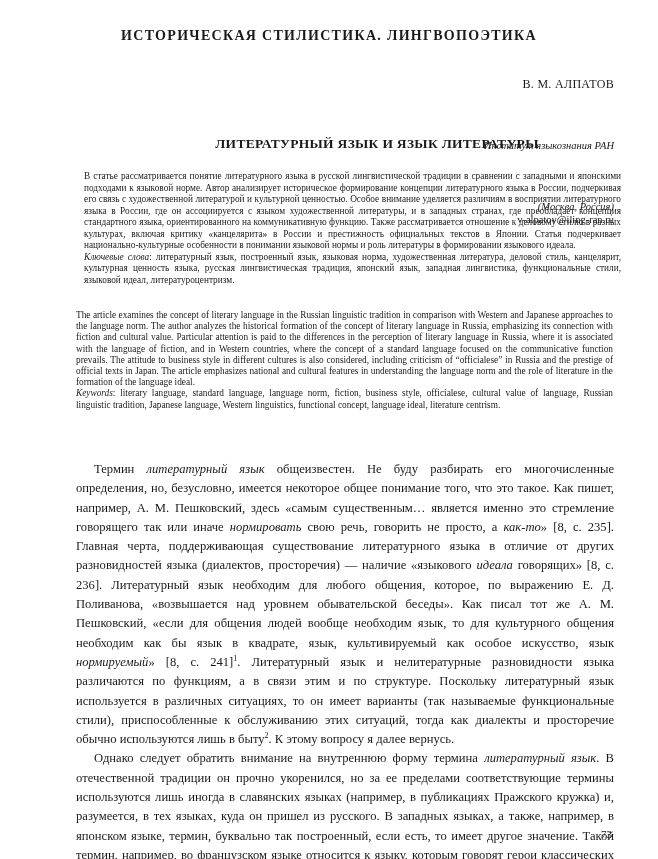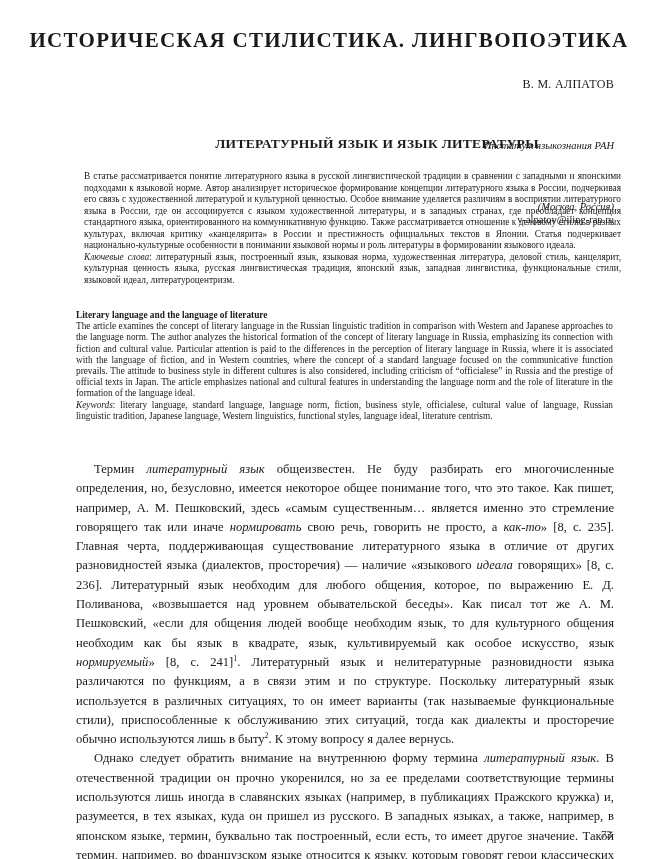--- a/index.html
+++ b/index.html
@@ -2,21 +2,21 @@
 <html><head>
 <meta charset="utf-8">
 <style>
   html, body { margin: 0; padding: 0; background: #ffffff; }
   body {
     width: 658px; height: 859px; position: relative; overflow: hidden;
     font-family: "Liberation Serif", "DejaVu Serif", serif; color: #1a1a1a;
   }
   .section-title {
     position: absolute; left: 0; width: 658px; top: 28px;
-    text-align: center; font-weight: bold; font-size: 21px; letter-spacing: 1.3px;
+    text-align: center; font-weight: bold; font-size: 14px; letter-spacing: 1.3px;
   }
   .author-block {
     position: absolute; right: 44px; top: 77px; text-align: right;
     font-size: 10.5px; line-height: 13.2px;
   }
   .author-name { font-weight: normal; font-size: 12px; letter-spacing: 0.3px; line-height: 14px; }
   .author-inst, .author-city { font-style: italic; margin-top: 48px; }
   .article-title {
     position: absolute; left: 0; width: 658px; top: 136px;
     text-align: center; font-weight: bold; font-size: 13.5px; letter-spacing: 0.3px; margin-left: 48px;
@@ -58,23 +58,22 @@
 </div>
 
 <div class="article-title">ЛИТЕРАТУРНЫЙ ЯЗЫК И ЯЗЫК ЛИТЕРАТУРЫ</div>
 
 <div class="abstract-ru">
   <p>В статье рассматривается понятие литературного языка в русской лингвистической традиции в сравнении с западными и японскими подходами к языковой норме. Автор анализирует историческое формирование концепции литературного языка в России, подчеркивая его связь с художественной литературой и культурной ценностью. Особое внимание уделяется различиям в восприятии литературного языка в России, где он ассоциируется с языком художественной литературы, и в западных странах, где преобладает концепция стандартного языка, ориентированного на коммуникативную функцию. Также рассматривается отношение к деловому стилю в разных культурах, включая критику «канцелярита» в России и престижность официальных текстов в Японии. Статья подчеркивает национально-культурные особенности в понимании языковой нормы и роль литературы в формировании языкового идеала.</p>
   <p><span class="kw-label">Ключевые слова</span><span>: литературный язык, построенный язык, языковая норма, художественная литература, деловой стиль, канцелярит, культурная ценность языка, русская лингвистическая традиция, японский язык, западная лингвистика, функциональные стили, языковой идеал, литературоцентризм.</span></p>
 </div>
 
 <div class="abstract-en">
-  <p class="en-title">Literary language and the language of literature</p>
   <p>The article examines the concept of literary language in the Russian linguistic tradition in comparison with Western and Japanese approaches to the language norm. The author analyzes the historical formation of the concept of literary language in Russia, emphasizing its connection with fiction and cultural value. Particular attention is paid to the differences in the perception of literary language in Russia, where it is associated with the language of fiction, and in Western countries, where the concept of a standard language focused on the communicative function prevails. The attitude to business style in different cultures is also considered, including criticism of “officialese” in Russia and the prestige of official texts in Japan. The article emphasizes national and cultural features in understanding the language norm and the role of literature in the formation of the language ideal.</p>
-  <p><span class="kw-label">Keywords</span><span>: literary language, standard language, language norm, fiction, business style, officialese, cultural value of language, Russian linguistic tradition, Japanese language, Western linguistics, functional styles, language ideal, literature centrism.</span></p>
+  <p><span class="kw-label">Keywords</span><span>: literary language, standard language, language norm, fiction, business style, officialese, cultural value of language, Russian linguistic tradition, Japanese language, Western linguistics, functional concept, language ideal, literature centrism.</span></p>
 </div>
 
 <div class="body-text">
   <p><span>Термин </span><i>литературный язык</i><span> общеизвестен. Не буду разбирать его многочисленные определения, но, безусловно, имеется некоторое общее понимание того, что это такое. Как пишет, например, А. М. Пешковский, здесь «самым существенным… является именно это стремление говорящего так или иначе </span><i>нормировать</i><span> свою речь, говорить не просто, а </span><i>как-то</i><span>» [8, с. 235]. Главная черта, поддерживающая существование литературного языка в отличие от других разновидностей языка (диалектов, просторечия) — наличие «языкового </span><i>идеала</i><span> говорящих» [8, с. 236]. Литературный язык необходим для любого общения, которое, по выражению Е. Д. Поливанова, «возвышается над уровнем обывательской беседы». Как писал тот же А. М. Пешковский, «если для общения людей вообще необходим язык, то для культурного общения необходим как бы язык в квадрате, язык, культивируемый как особое искусство, язык </span><i>нормируемый</i><span>» [8, с. 241]</span><sup>1</sup><span>. Литературный язык и нелитературные разновидности языка различаются по функциям, а в связи этим и по структуре. Поскольку литературный язык используется в различных ситуациях, то он имеет варианты (так называемые функциональные стили), приспособленные к обслуживанию этих ситуаций, тогда как диалекты и просторечие обычно используются лишь в быту</span><sup>2</sup><span>. К этому вопросу я далее вернусь.</span></p>
   <p><span>Однако следует обратить внимание на внутреннюю форму термина </span><i>литературный язык</i><span>. В отечественной традиции он прочно укоренился, но за ее пределами соответствующие термины используются лишь иногда в славянских языках (например, в публикациях Пражского кружка) и, разумеется, в тех языках, куда он пришел из русского. В западных языках, а также, например, в японском языке, термин, буквально так построенный, если есть, то имеет другое значение. Такой термин, например, во французском языке относится к языку, которым говорят герои классических трагедий, максимально</span></p>
 </div>
 
 <div class="page-number">73</div>
 
 </body></html>

